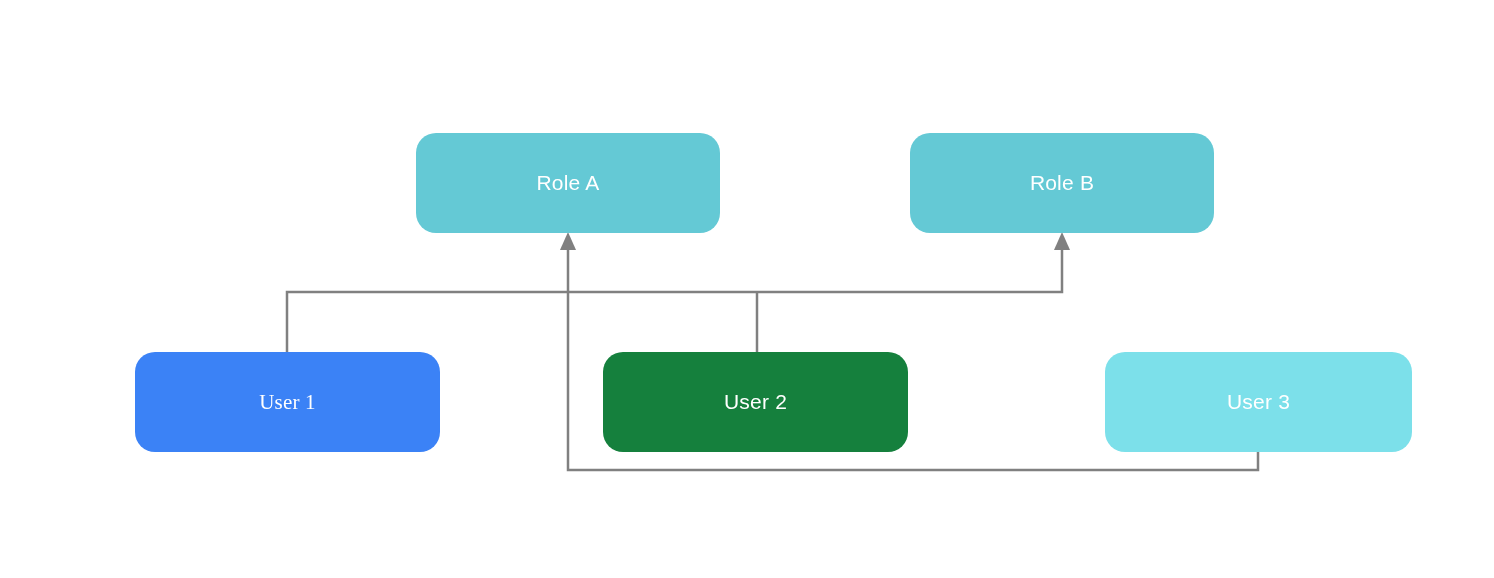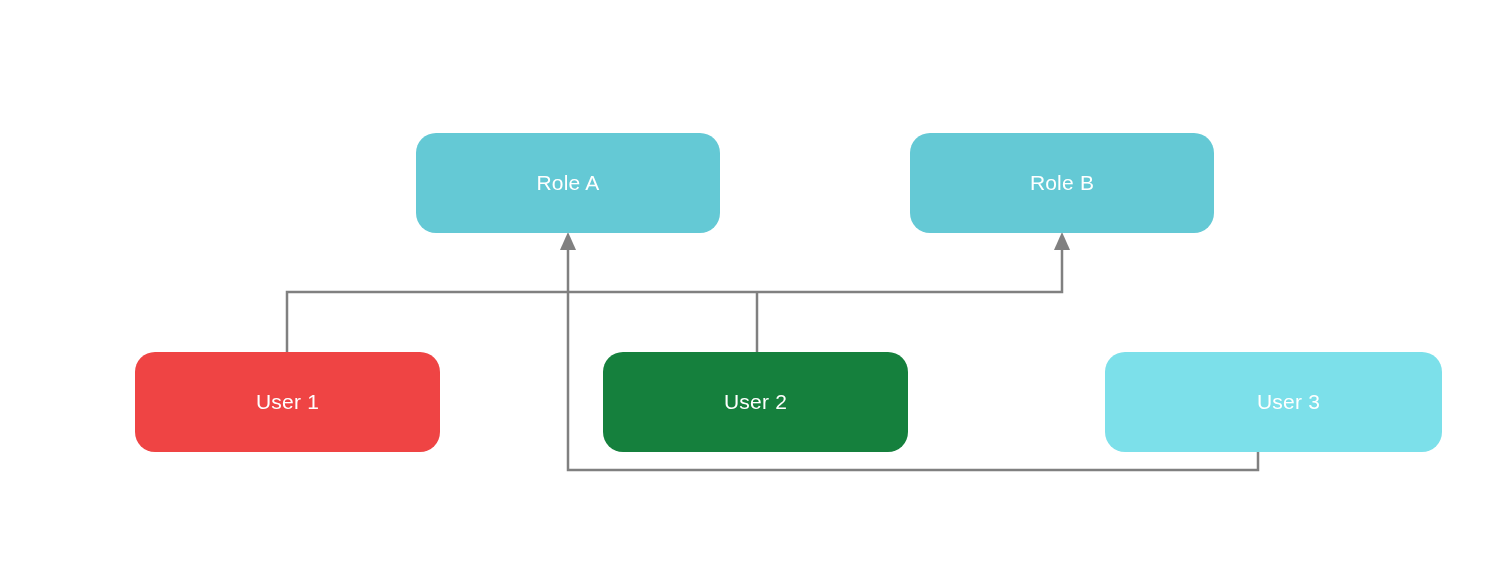--- a/index.html
+++ b/index.html
@@ -34,21 +34,21 @@
     font-size: 21px;
     font-weight: 400;
     letter-spacing: 0.2px;
     white-space: nowrap;
   }
   
   #node-role-a { left: 416px; top: 133px; width: 304px; height: 100px; }
   #node-role-b { left: 910px; top: 133px; width: 304px; height: 100px; }
   #node-user-1 { left: 135px; top: 352px; width: 305px; height: 100px; }
   #node-user-2 { left: 603px; top: 352px; width: 305px; height: 100px; }
-  #node-user-3 { left: 1105px; top: 352px; width: 307px; height: 100px; padding-left: 30px; }
+  #node-user-3 { left: 1105px; top: 352px; width: 307px; height: 100px; }
 </style>
 </head>
 <body>
 
 <div class="canvas">
 
   <svg class="connector-layer" viewBox="0 0 1494 578" xmlns="http://www.w3.org/2000/svg">
 
     <g>
       <polyline points="287,352 287,292 1062,292 1062,249" fill="none" stroke-width="2.5" stroke="#808080"></polyline>
@@ -66,21 +66,21 @@
   </svg>
 
   <div class="node" id="node-role-a" style="background-color: rgb(100, 201, 213);">
     <span class="node-label" style="color: rgb(255, 255, 255);">Role A</span>
   </div>
 
   <div class="node" id="node-role-b" style="background-color: rgb(100, 201, 213); justify-content: center;">
     <span class="node-label" style="color: rgb(255, 255, 255);">Role B</span>
   </div>
 
-  <div class="node" id="node-user-1" style="background-color: #ef4444;">
+  <div class="node" id="node-user-1" style="background-color: #3b82f6; font-family: Liberation Serif, serif;">
     <span class="node-label" style="color: rgb(255, 255, 255);">User 1</span>
   </div>
 
   <div class="node" id="node-user-2" style="background-color: #15803d;">
     <span class="node-label" style="color: rgb(255, 255, 255);">User 2</span>
   </div>
 
   <div class="node" id="node-user-3" style="background-color: rgb(124, 224, 234);">
     <span class="node-label" style="color: rgb(255, 255, 255);">User 3</span>
   </div>

